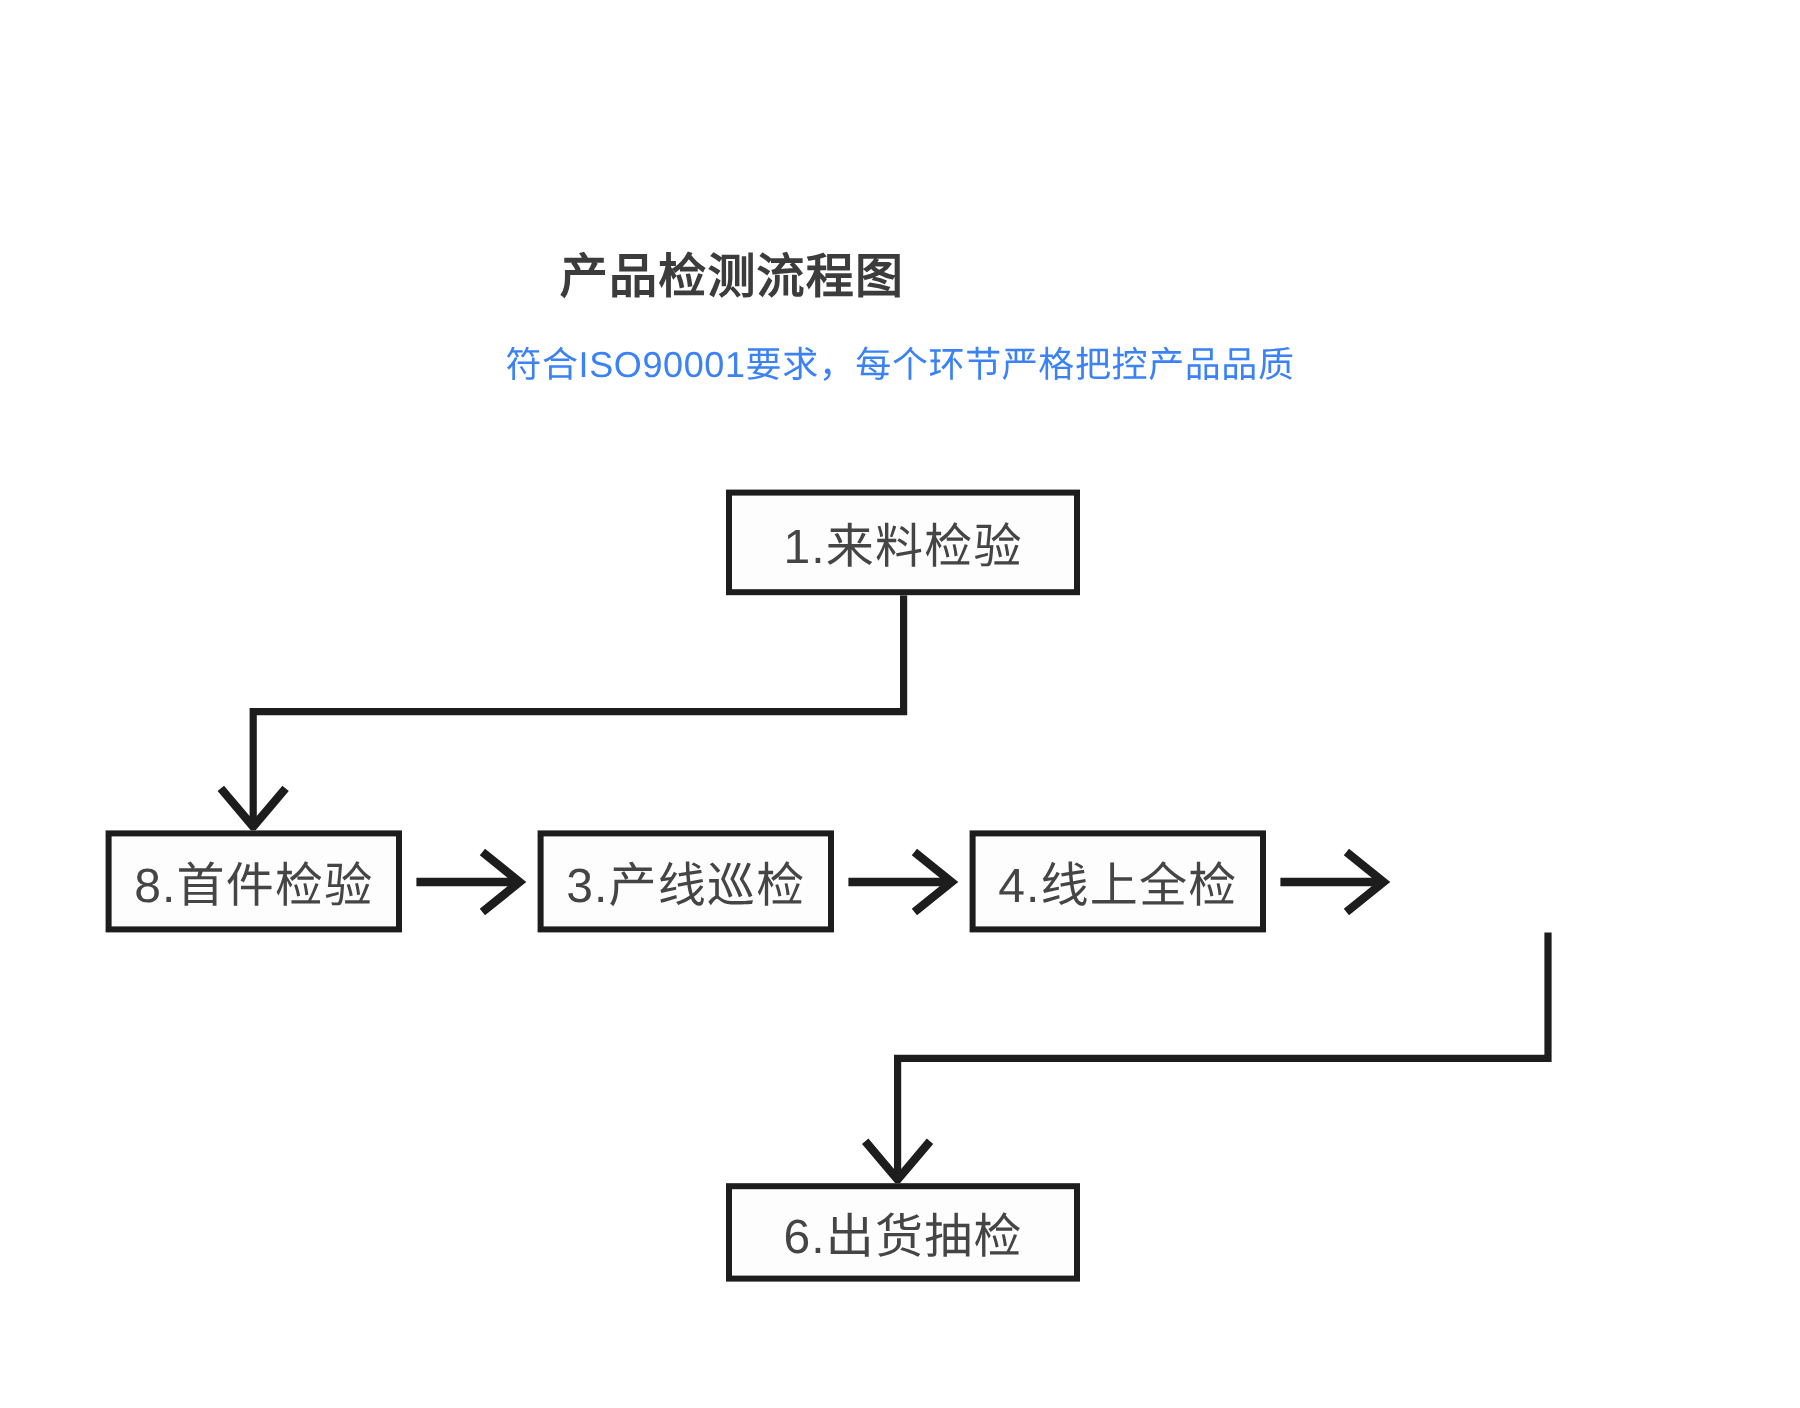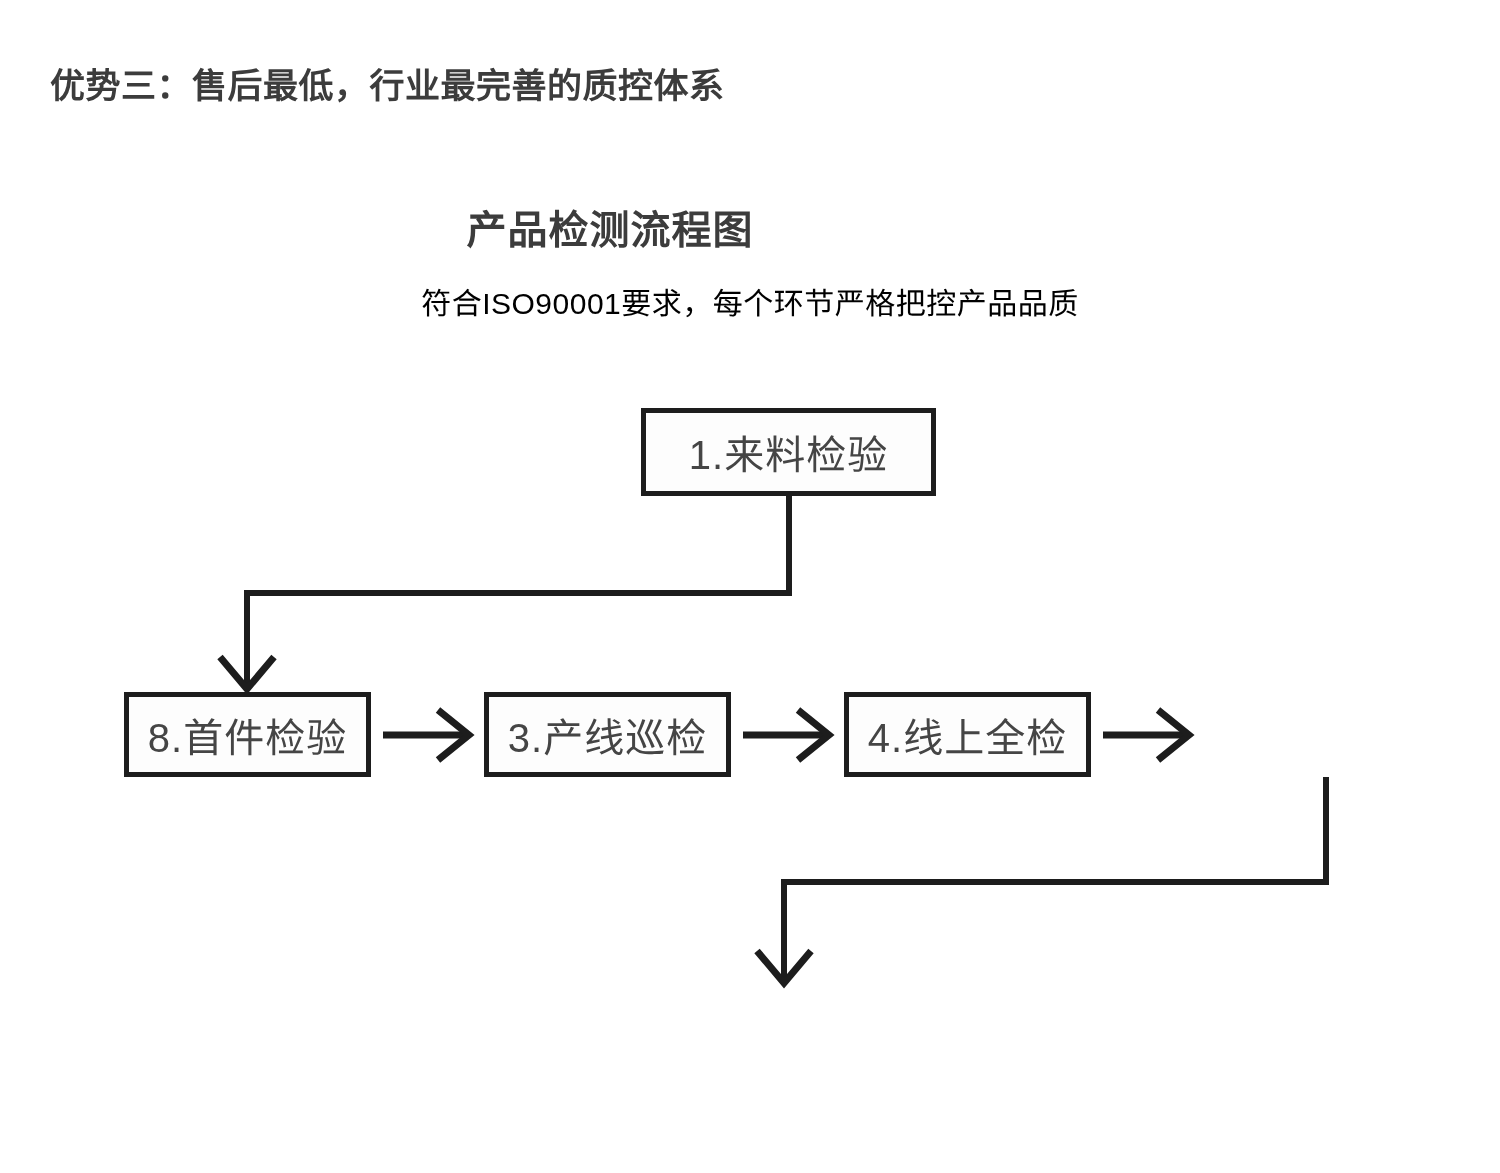--- a/index.html
+++ b/index.html
@@ -44,32 +44,31 @@
     letter-spacing: 1px;
   }
   .chart-subtitle {
     position: absolute;
     left: 0;
     top: 279px;
     width: 1500px;
     text-align: center;
     font-size: 30px;
     font-weight: normal;
-    color: #000000;
+    color: #3b82f6;
     letter-spacing: 0.5px;
   }
 
   
   .flow-canvas {
     position: absolute;
     left: 0;
     top: 0;
     width: 1423px;
     height: 1173px;
-    margin-left: 36px;
   }
   .flow-connectors {
     position: absolute;
     left: 0;
     top: 0;
     width: 1500px;
     height: 1173px;
     pointer-events: none;
   }
 
@@ -106,21 +105,20 @@
   .h-arrow svg { display: block; width: 100%; height: 100%; }
   .h-arrow-1 { left: 339px; }
   .h-arrow-2 { left: 699px; }
   .h-arrow-3 { left: 1059px; }
 </style>
 </head>
 <body>
 
 <div id="page">
 
-  <div class="section-heading">优势三：售后最低，行业最完善的质控体系</div>
 
   <div class="chart-title">产品检测流程图</div>
   <div class="chart-subtitle">符合ISO90001要求，每个环节严格把控产品品质</div>
 
   <div class="flow-canvas">
 
     <svg class="flow-connectors" viewBox="0 0 1500 1173">
 
       <g fill="none" stroke="#1d1d1d" stroke-width="6">
         <path d="M753,496 L753,593 L211,593 L211,684"></path>
@@ -143,20 +141,23 @@
 
     <div class="node node-3">
       <span>3.产线巡检</span>
     </div>
 
     <div class="node node-4">
       <span>4.线上全检</span>
     </div>
 
 
+    <div class="node node-6">
+      <span>6.出货抽检</span>
+    </div>
 
     <div class="h-arrow h-arrow-1">
       <svg viewBox="0 0 110 66" fill="none" stroke="#1d1d1d" stroke-width="7" stroke-linecap="butt" stroke-linejoin="miter">
         <path d="M8,33 L92,33"></path>
         <path d="M63,8 L94,33 L63,58"></path>
       </svg>
     </div>
     <div class="h-arrow h-arrow-2">
       <svg viewBox="0 0 110 66" fill="none" stroke="#1d1d1d" stroke-width="7" stroke-linecap="butt" stroke-linejoin="miter">
         <path d="M8,33 L92,33"></path>

